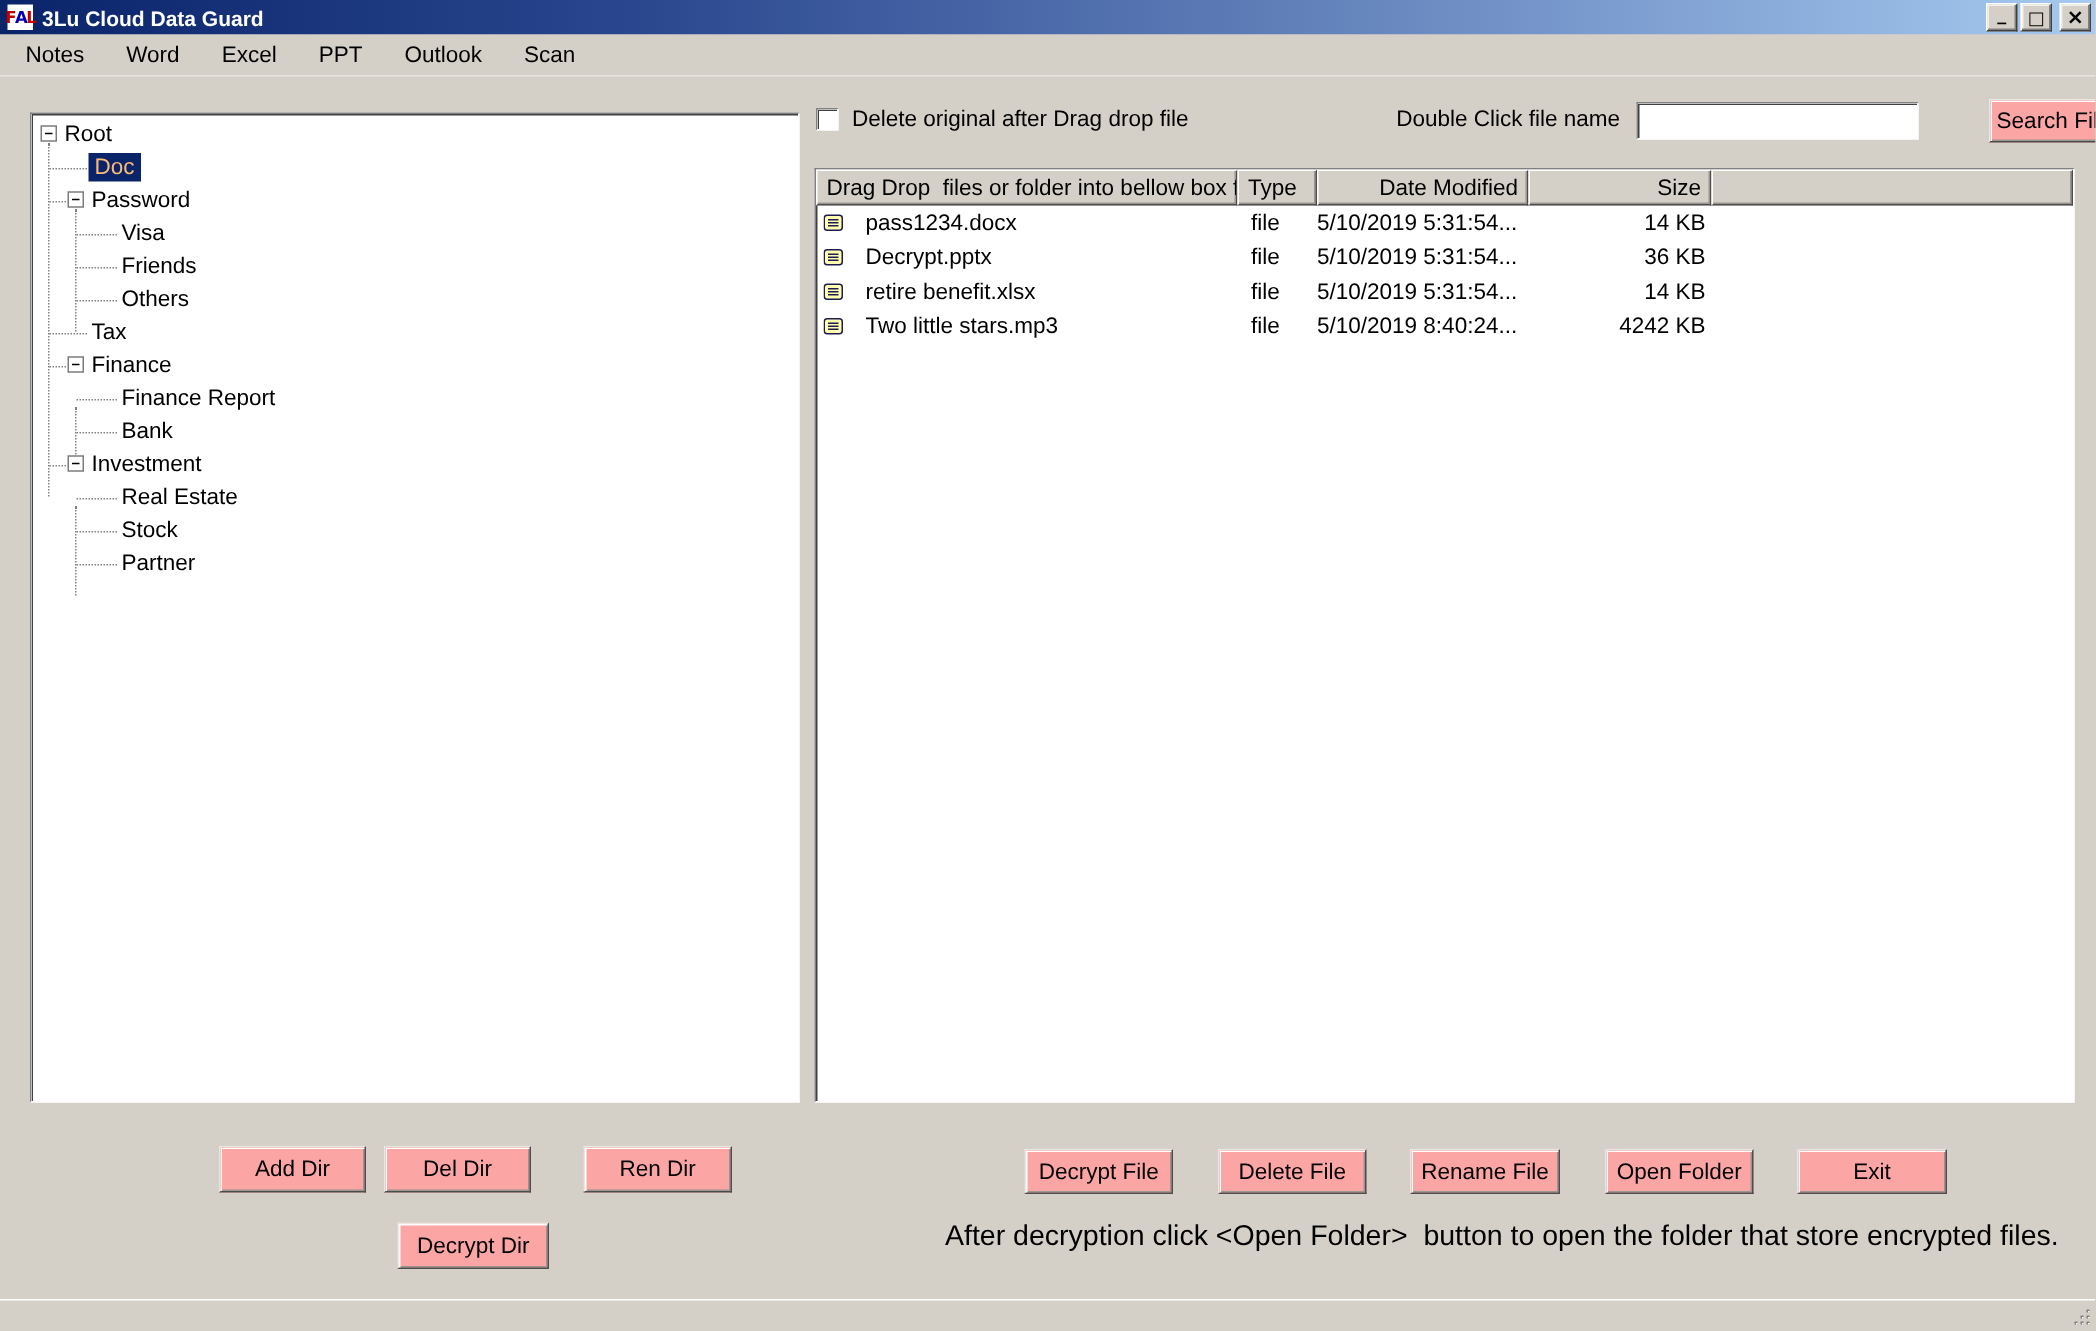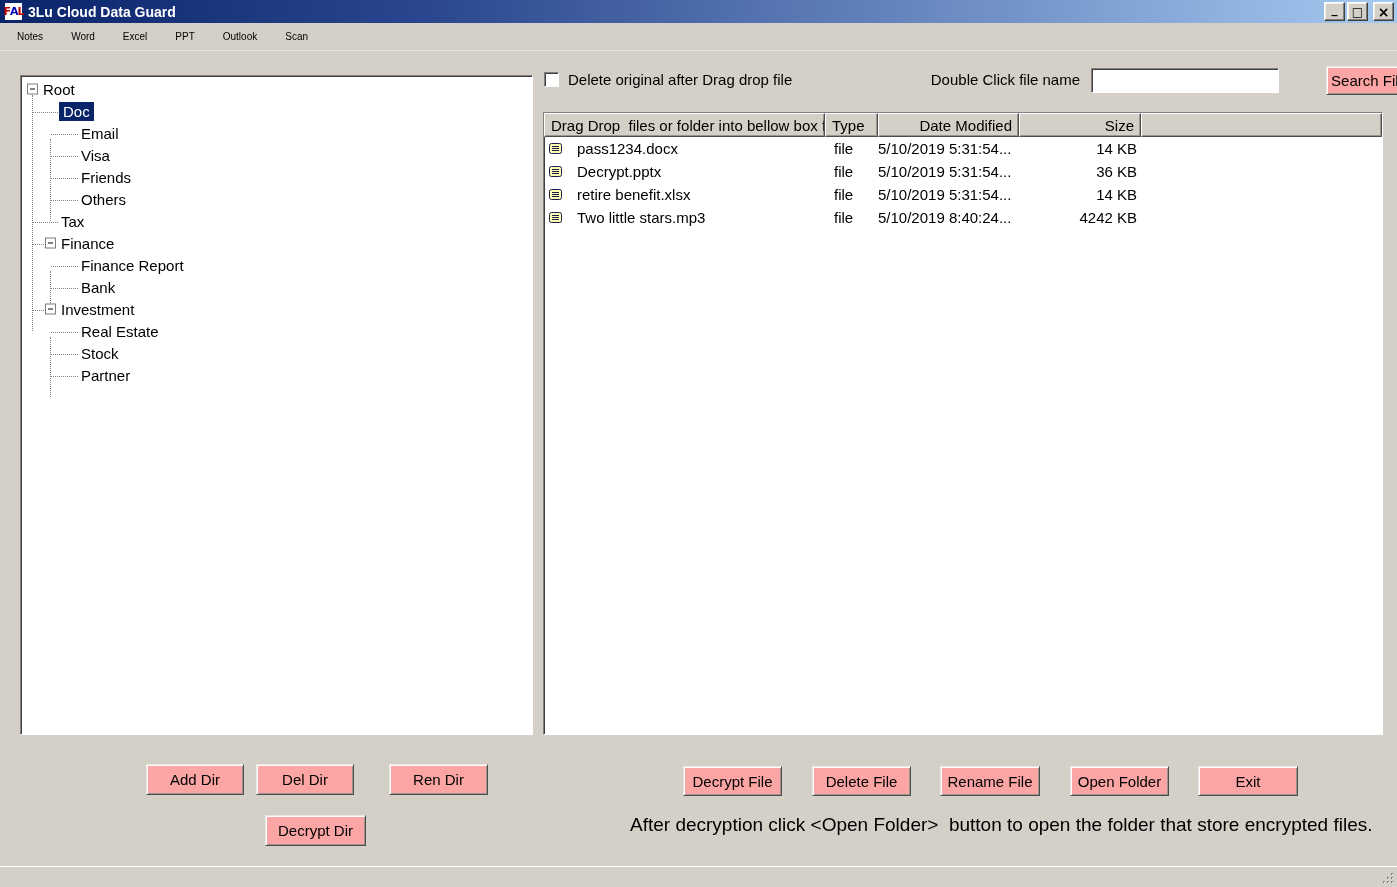--- a/index.html
+++ b/index.html
@@ -23,21 +23,21 @@
     box-shadow:inset -1px -1px 0 #808080, inset 1px 1px 0 #f2f0ec;
     display:flex; align-items:center; justify-content:center;
     font:bold 12px/1 "DejaVu Sans", sans-serif; color:#000; }
   .win-btn.close { margin-left:3px; font-size:14px; }
   .win-btn.min span { transform:translateY(-3px); }
 
   
   .menubar { position:absolute; left:0; top:23px; width:1397px; height:28px;
     background:#d4d0c8; display:flex; align-items:center; padding-left:7px;
     border-bottom:1px solid #e8e6e1; }
-  .menu-item { font-size:10px; padding:3px 10px; margin-right:8px; }
+  .menu-item { font-size:15px; padding:3px 10px; margin-right:8px; }
 
   
   .sunken { background:#fff; border:1px solid; border-color:#808080 #ffffff #ffffff #808080;
     box-shadow:inset 1px 1px 0 #404040; }
   .btn { position:absolute; background:#fca5a5; font-size:15px; color:#000;
     border:1px solid; border-color:#e9e7e2 #4d4d4d #4d4d4d #e9e7e2;
     box-shadow:inset 1px 1px 0 #ffffff, inset -1px -1px 0 #9a968f;
     display:flex; align-items:center; justify-content:center;margin-left:36px; }
 
   
@@ -56,21 +56,21 @@
     background:#fff; border:1px solid #7c7c7c; z-index:2; }
   .tree-box::after { content:""; position:absolute; left:2px; right:2px; top:4px;
     border-top:1px solid #000; }
   .lvl0 .tree-box { left:6px; }
   .lvl1 .tree-box { left:24px; }
   .tree-vline { position:absolute; width:0; border-left:1px dotted #808080; }
   .vline-root { left:11px; top:19px; height:236px; }
   .vline-password { left:29px; top:63px; height:82px; }
   .vline-finance { left:29px; top:195px; height:38px; }
   .vline-investment { left:29px; top:261px; height:60px; }
-  .tree-label.sel { background:#0a246a; color:#ffffff; padding:1px 4px; margin-left:-2px; }
+  .tree-label.sel { background:#0a246a; color:#fdba74; padding:1px 4px; margin-left:-2px; }
 
   
   .checkbox { position:absolute; left:544px; top:72px; width:15px; height:15px; }
   .checkbox-label { position:absolute; left:568px; top:71px; font-size:15px; }
   .dblclick-label { position:absolute; left:905px; top:71px; width:175px; text-align:right; font-size:15px; }
   .search-input { position:absolute; left:1091px; top:68px; width:188px; height:25px;
     font:15px "Liberation Sans", sans-serif; padding:0 4px; outline:none; }
   .search-btn { left:1290px; top:66px; width:86px; height:29px; }
 
   
@@ -151,22 +151,23 @@
     <div class="tree-vline vline-finance"></div>
     <div class="tree-vline vline-investment"></div>
 
     <div class="tree-row lvl0 has-box">
       <span class="tree-box"></span>
       <span class="tree-label">Root</span>
     </div>
     <div class="tree-row lvl1">
       <span class="tree-label sel">Doc</span>
     </div>
-    <div class="tree-row lvl2">
-      <span class="tree-label">Email</span>
+    <div class="tree-row lvl1 has-box">
+      <span class="tree-box"></span>
+      <span class="tree-label">Password</span>
     </div>
     <div class="tree-row lvl2">
       <span class="tree-label">Visa</span>
     </div>
     <div class="tree-row lvl2">
       <span class="tree-label">Friends</span>
     </div>
     <div class="tree-row lvl2">
       <span class="tree-label">Others</span>
     </div>

